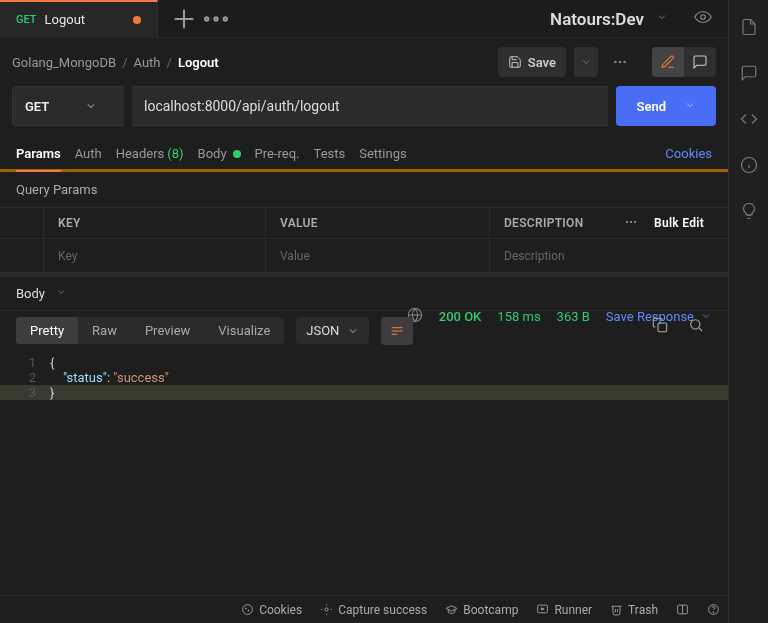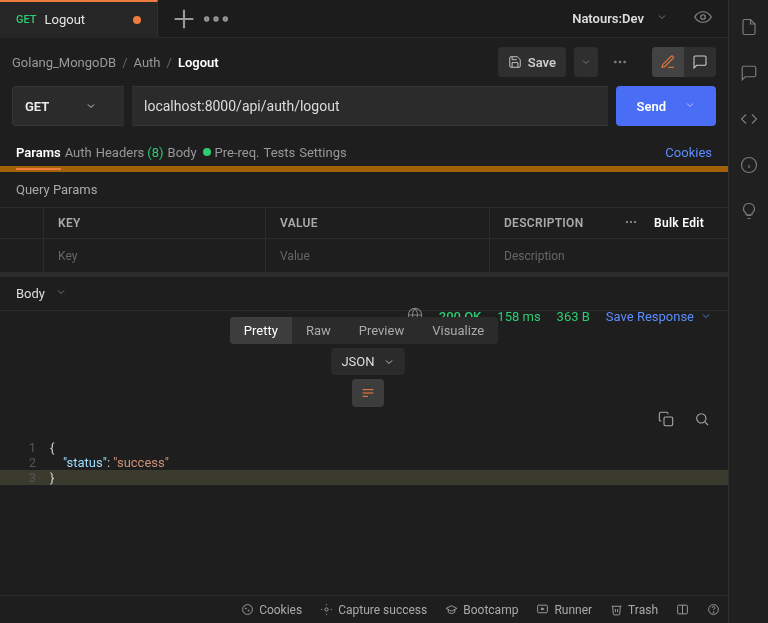--- a/index.html
+++ b/index.html
@@ -11,21 +11,21 @@
 
   
   .tabbar { height: 38px; display: flex; align-items: center; background: #1c1c1c; border-bottom: 1px solid #2a2a2a; }
   .tab { height: 38px; display: flex; align-items: center; padding: 0 16px; gap: 8px; border-top: 2px solid #f07b3f; background: #262626; border-right: 1px solid #2e2e2e; }
   .tab .method { color: #2ecc71; font-size: 11px; font-weight: 500; }
   .tab .title { color: #e6e6e6; font-size: 13px; }
   .tab .dot { width: 8px; height: 8px; border-radius: 50%; background: #f07b3f; margin-left: 40px; }
   .tab-add { width: 32px; height: 32px; margin-left: 10px; display:flex; align-items:center; justify-content:center; color:#999; cursor:pointer;}
   .tab-more { width: 32px; height: 32px; display:flex; align-items:center; justify-content:center; color:#999; cursor:pointer;}
   .env-area { margin-left: auto; display: flex; align-items: center; padding-right: 4px; }
-  .env-name { color: #ddd; font-weight: 600; font-size: 13px; padding: 0 12px;}
+  .env-name { color: #ddd; font-weight: 600; font-size: 17px; padding: 0 12px;}
   .env-chevron { color: #888; margin-right: 14px;}
   .eye-icon { color: #888; padding: 0 12px; cursor:pointer;}
 
   
   .crumb-row { height: 48px; display: flex; align-items: center; padding: 0 12px; }
   .crumb { color: #999; }
   .crumb.sep { margin: 0 6px; color: #666;}
   .crumb.active { color: #fff; font-weight: 600; }
   .crumb-actions { margin-left: auto; display: flex; align-items: center; gap: 8px;}
   .btn-save { display:flex; align-items:center; gap:6px; background:#2f2f2f; height:30px; padding: 0 10px; border-radius:4px; color:#ccc; font-weight:600; cursor:pointer;}
@@ -37,21 +37,21 @@
   .mode-btn.active svg { stroke:#f07b3f; }
 
   
   .url-row { display:flex; padding: 0 12px 12px; gap: 8px; }
   .method-select { background:#2b2b2b; border-radius:4px 0 0 4px; height:40px; display:flex; align-items:center; padding:0 12px; color:#eee; font-weight:600; gap:36px; cursor:pointer; width:112px; border:1px solid #353535; border-right:none;}
   .url-input { flex:1; background:#2b2b2b; border:1px solid #353535; border-left:none; border-right:none; height:40px; display:flex; align-items:center; padding:8px 12px; color:#ddd; font-size:14px;}
   .send-btn { background:#4a6df5; color:#fff; font-weight:600; height:40px; border-radius:4px; display:flex; align-items:center; padding:0 20px; gap:18px; cursor:pointer;}
   .send-btn .chev { color:rgba(255,255,255,0.7);}
 
   
-  .subtabs { display:flex; padding:0 16px; height:34px; align-items:center; border-bottom:6px solid #a16207; gap:4px; font-size:13px;}
+  .subtabs { display:flex; padding:0 16px; height:34px; align-items:center; border-bottom:3px solid #a16207; gap:14px; font-size:13px;}
   .subtab { color:#999; cursor:pointer; position:relative; height:34px; display:flex; align-items:center;}
   .subtab.active { color:#fff; font-weight:600;}
   .subtab.active::after { content:""; position:absolute; bottom:-1px; left:0; right:0; height:2px; background:#f07b3f;}
   .subtab .count { color:#2ecc71; margin-left:3px;}
   .subtab .dot-green { width:8px; height:8px; border-radius:50%; background:#2ecc71; margin-left:6px;}
   .cookies-link { margin-left:auto; color:#5c8dff; cursor:pointer;}
 
   
   .section-title { padding: 10px 16px; color:#aaa; font-size:13px;}
   .params-table { width:100%; }
@@ -72,21 +72,21 @@
   .resp-bar { display:flex; align-items:center; height:38px; padding:0 16px; border-top:4px solid #2c2c2c; border-bottom:1px solid #2c2c2c; gap:18px;}
   .resp-body-sel { display:flex; align-items:center; gap:10px; color:#ddd;}
   .resp-body-sel .chev { color:#888;}
   .resp-status { margin-left:auto; display:flex; align-items:center; gap:16px;margin-top:45px;}
   .globe { color:#888;}
   .status-green { color:#2ecc71; font-weight:500;}
   .status-orange { color:#2ecc71;}
   .save-resp { color:#5c8dff; display:flex; align-items:center; gap:6px; cursor:pointer;}
 
   
-  .view-toolbar { display:flex; align-items:center; padding:6px 10px; gap:4px;flex-direction:column; }
+  .view-toolbar { display:flex; align-items:flex-start; padding:6px 16px; gap:4px; }
   .view-group { display:flex; background:#2b2b2b; border-radius:4px; overflow:hidden;}
   .view-btn { padding:6px 14px; color:#aaa; cursor:pointer;}
   .view-btn.active { background:#3d3d3d; color:#fff;}
   .json-sel { margin-left:8px; background:#2b2b2b; border-radius:4px; padding:6px 10px; display:flex; align-items:center; gap:8px; color:#ddd; cursor:pointer;}
   .wrap-btn { margin-left:8px; background:#3d3d3d; border-radius:4px; width:32px; height:28px; display:flex; align-items:center; justify-content:center; cursor:pointer;}
   .view-right { margin-left:auto; display:flex; gap:20px; color:#aaa; padding-right:8px;}
 
   
   .code { font-family: "SFMono-Regular", Consolas, "Liberation Mono", monospace; font-size:13px; padding: 4px 0 0 0; position:relative; flex:1; overflow:hidden;}
   .code-line { display:flex;}

